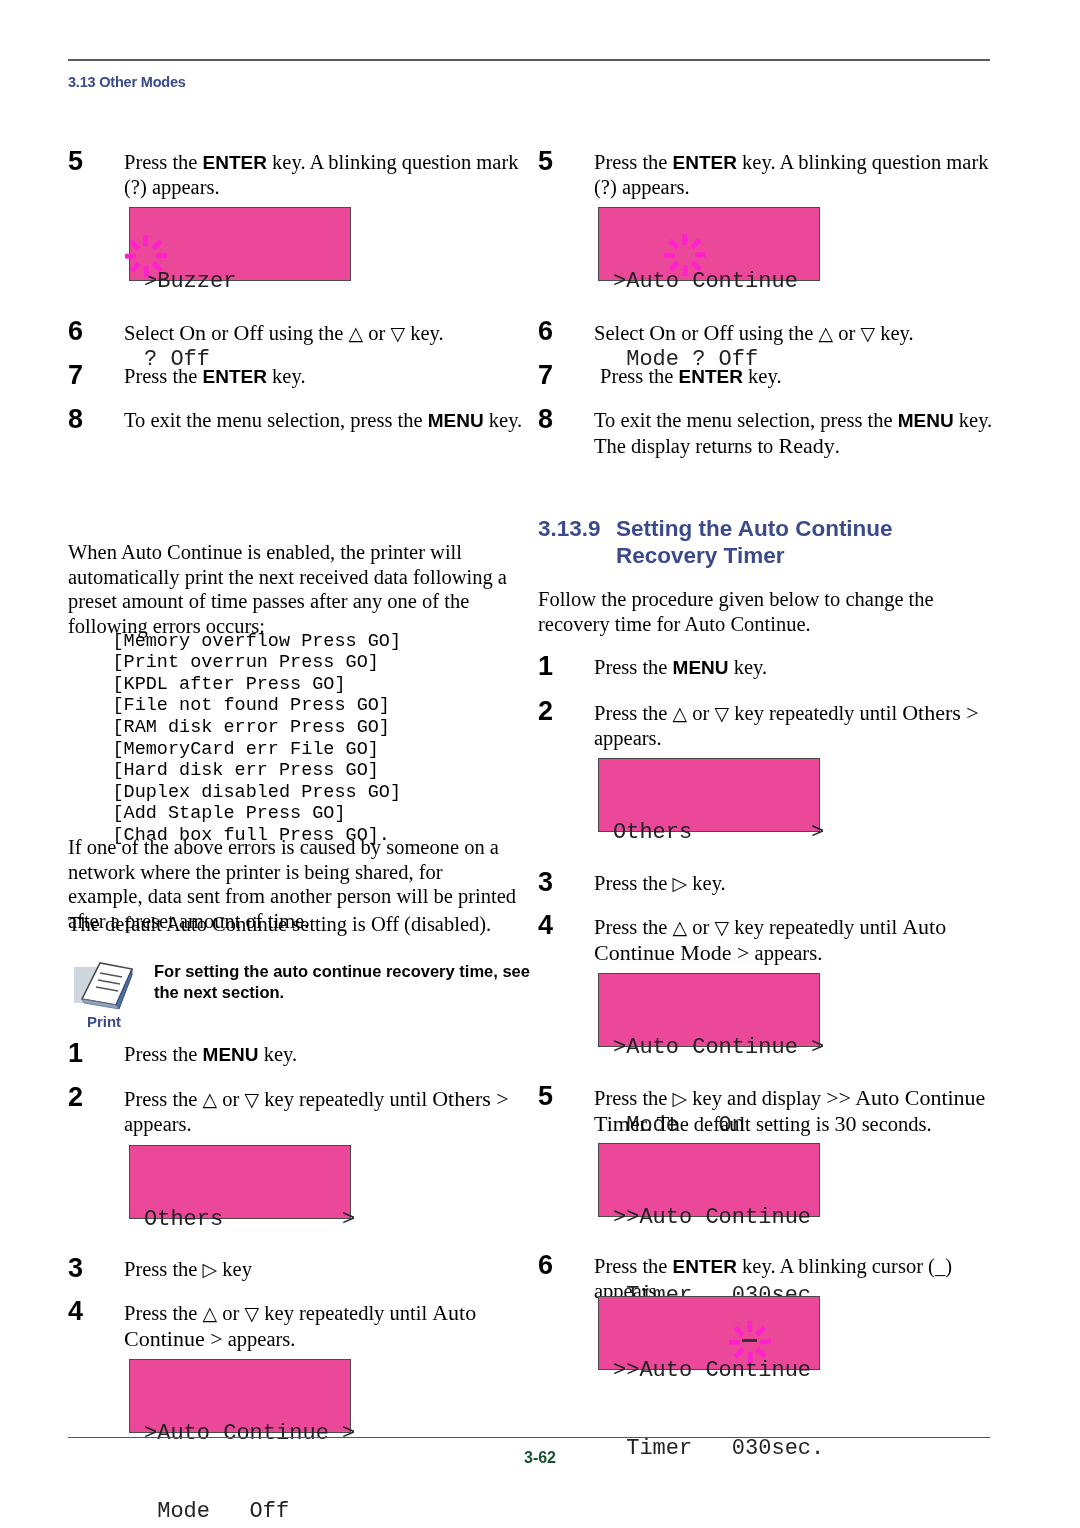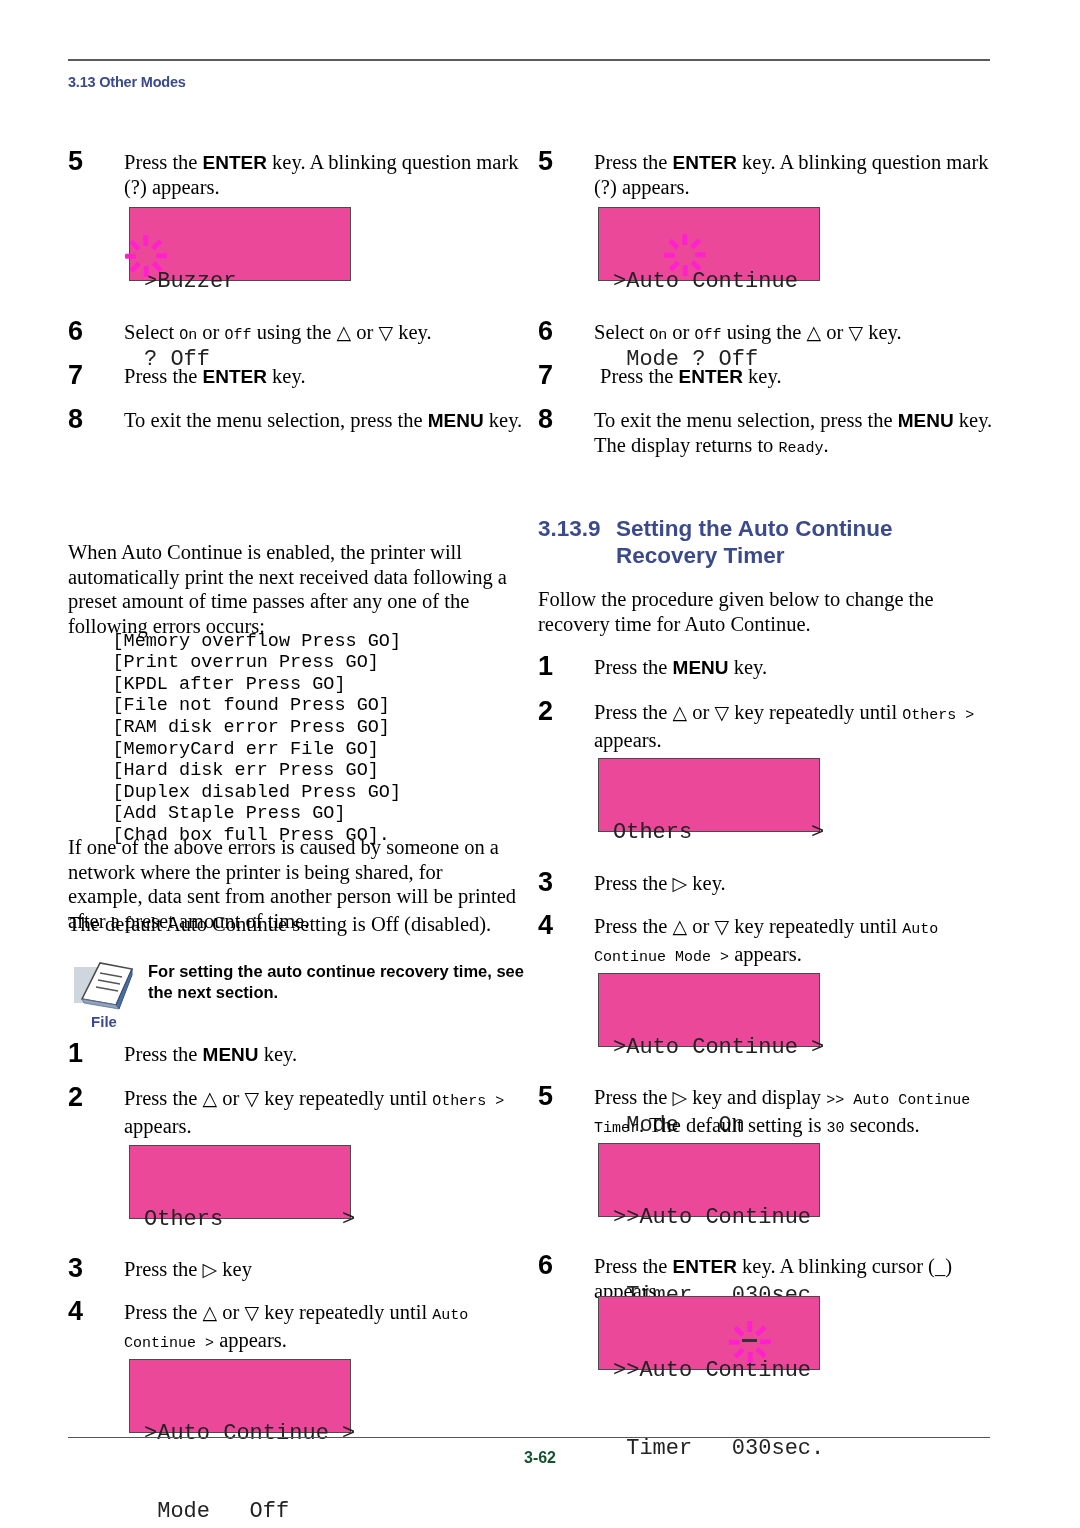--- a/index.html
+++ b/index.html
@@ -76,21 +76,21 @@
   .step-body {
     position: absolute;
     left: 56px; top: 2px;
     font-size: 20.5px;
     line-height: 25px;
     width: 414px;
   }
   .step-body.ind { left: 62px; }
 
   b.k { font-family: "Liberation Sans", sans-serif; font-weight: bold; font-size: 19px; }
-  span.m { font-family: Liberation Mono, monospace; font-size: 15px; letter-spacing: 0px; }
+  span.m { font-family: Liberation Serif, serif; font-size: 22px; letter-spacing: 0px; }
   span.tri { font-size: 19px; font-family: "DejaVu Sans", sans-serif; }
 
   
   .h3 {
     position: absolute;
     font-family: "Liberation Sans", sans-serif;
     font-weight: bold;
     font-size: 22.5px;
     color: #3b4a8c;
     line-height: 27px;
@@ -165,21 +165,21 @@
     left: 0; top: 58px;
     width: 64px;
     text-align: center;
     font-family: "Liberation Sans", sans-serif;
     font-weight: bold;
     font-size: 15px;
     color: #3b4a8c;
   }
   .note-text {
     position: absolute;
-    left: 76px; top: 6px;
+    left: 82px; top: 6px;
     width: 396px;
     font-family: "Liberation Sans", sans-serif;
     font-weight: bold;
     font-size: 16.5px;
     line-height: 21px;
     color: #000;
   }
 </style>
 </head>
 <body>
@@ -249,21 +249,21 @@
       <svg width="64" height="58" viewBox="0 0 64 58" xmlns="http://www.w3.org/2000/svg">
         <rect x="2" y="12" width="30" height="36" fill="#cfd6de"></rect>
         <path d="M10 44 L28 8 L60 14 L44 50 Z" fill="#ffffff" stroke="#4a4a4a" stroke-width="1.6"></path>
         <path d="M44 50 L60 14 L60 20 L47 54 Z" fill="#4a6fa5" stroke="#33507c" stroke-width="1"></path>
         <path d="M10 44 L44 50 L47 54 L12 48 Z" fill="#8fa3bd" stroke="#5d718c" stroke-width="0.8"></path>
         <line x1="28" y1="18" x2="50" y2="22" stroke="#555" stroke-width="1.6"></line>
         <line x1="26" y1="25" x2="48" y2="29" stroke="#555" stroke-width="1.6"></line>
         <line x1="24" y1="32" x2="46" y2="36" stroke="#555" stroke-width="1.6"></line>
       </svg>
     </div>
-    <div class="note-cap">File</div>
+    <div class="note-cap">Print</div>
     <div class="note-text">For setting the auto continue recovery time, see the next section.</div>
   </div>
 
   <div class="step" style="left:68px; top:1040px;">
     <div class="step-num">1</div>
     <div class="step-body">Press the <b class="k">MENU</b> key.</div>
   </div>
 
   <div class="step" style="left:68px; top:1084px;">
     <div class="step-num">2</div>

